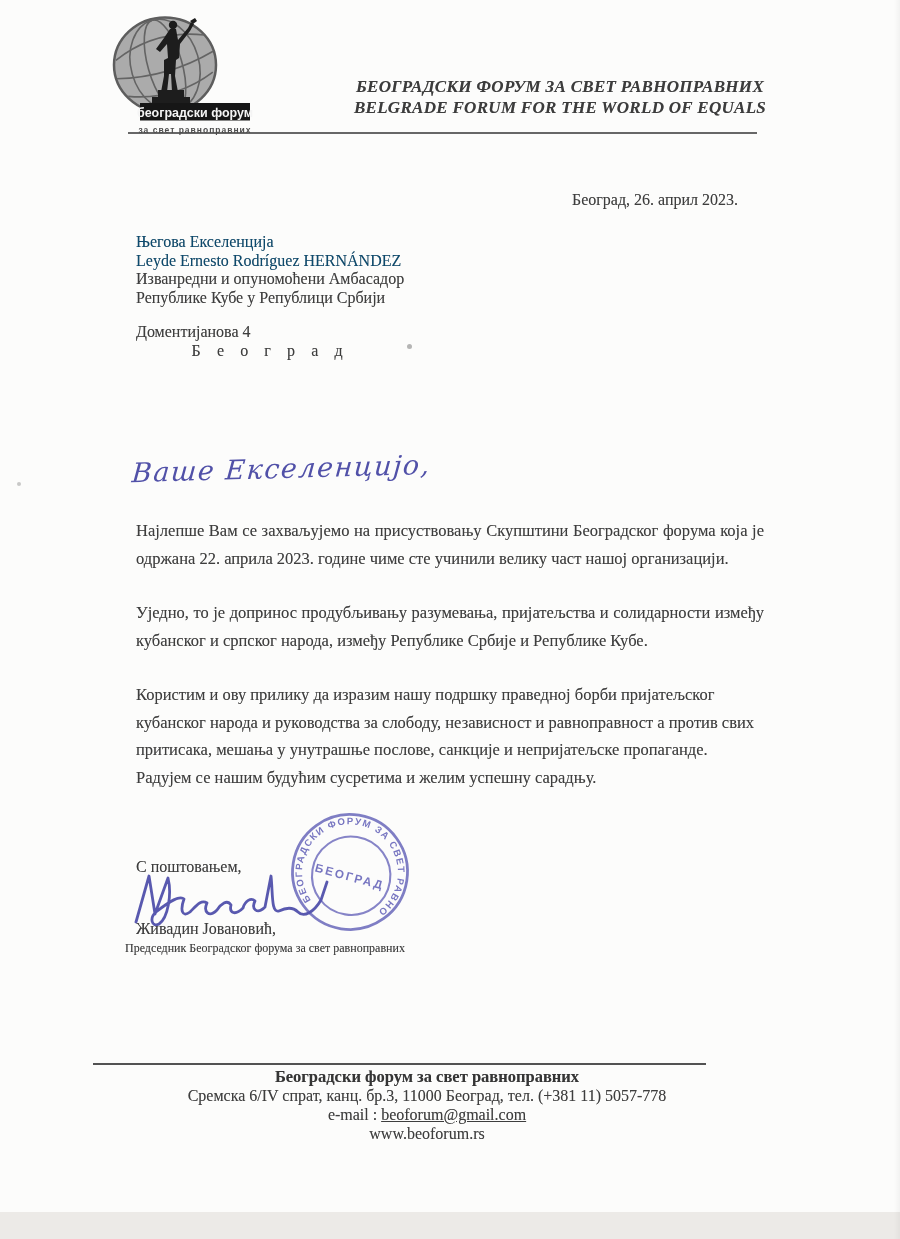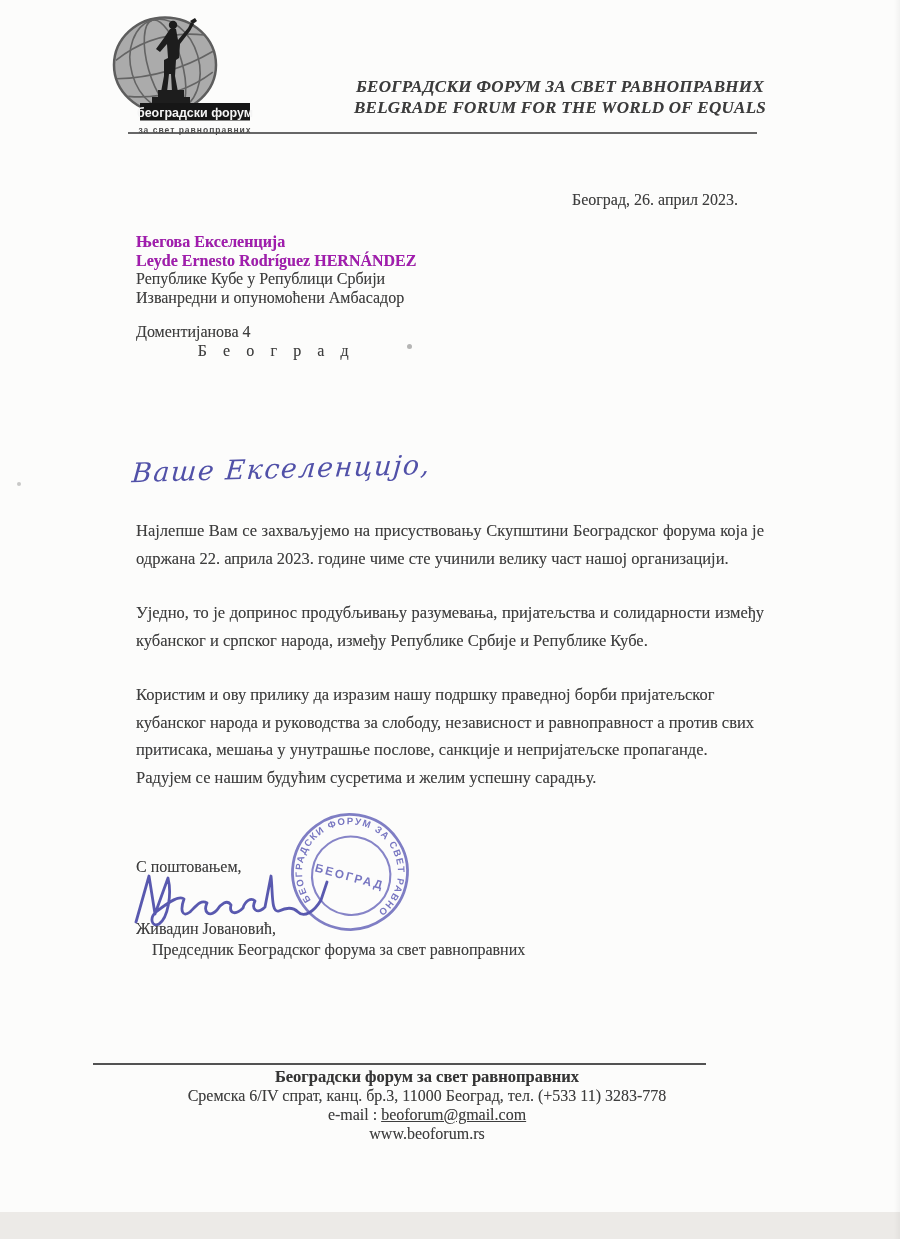--- a/index.html
+++ b/index.html
@@ -27,21 +27,21 @@
   .header-rule{
     left:128px; top:132px; width:629px; height:2px;
     background:#4c4c4c; opacity:.85;
   }
 
   
   .dateline{ left:572px; top:191px; font-size:16px; white-space:nowrap; }
 
   
   .recipient{ left:136px; top:233px; font-size:16px; line-height:18.5px; }
-  .recipient .b{ font-weight:700; color:#a21caf; }
+  .recipient .b{ font-weight:400; color:#0c4a6e; }
   .recipient .gap{ height:16px; }
   .spaced{ letter-spacing:.38em;text-align:center; }
 
   
   .handwrite{
     left:132px; top:453px;
     font-family:"DejaVu Serif","Liberation Serif",serif;
     font-style:italic;
     font-size:27px;
     color:#4343a2;
@@ -56,21 +56,21 @@
     left:136px; top:517px; width:628px;
     font-size:16.5px; line-height:27.5px;
     text-align:justify;
   }
   .body-text p{ margin:0 0 27px 0; }
   .body-text p:last-child{ text-align:left; }
 
   
   .valediction{ left:136px; top:858px; font-size:16px; white-space:nowrap; }
   .signer-name{ left:136px; top:920px; font-size:16px; white-space:nowrap;text-align:center; }
-  .signer-title{ left:152px; top:941px; font-size:16px; white-space:nowrap; }
+  .signer-title{ left:125px; top:941px; font-size:12px; white-space:nowrap; }
 
   .signature-svg{ left:128px; top:868px; }
   .stamp-svg{ left:276px; top:798px; transform:rotate(9deg); opacity:.88; }
 
   
   .footer-rule{ left:93px; top:1063px; width:613px; height:2px; background:#3f3f3f; opacity:.9; }
   .footer{
     left:90px; top:1067px; width:674px;
     text-align:center; font-size:16px; line-height:19px;
   }
@@ -121,22 +121,22 @@
     <div>БЕОГРАДСКИ ФОРУМ ЗА СВЕТ РАВНОПРАВНИХ</div>
     <div>BELGRADE FORUM FOR THE WORLD OF EQUALS</div>
   </div>
   <div class="abs header-rule"></div>
 
   <div class="abs dateline doc-text">Београд, 26. април 2023.</div>
 
   <div class="abs recipient doc-text">
     <div class="b">Његова Екселенција</div>
     <div class="b">Leyde Ernesto Rodríguez HERNÁNDEZ</div>
+    <div>Изванредни и опуномоћени Амбасадор</div>
     <div>Републике Кубе у Републици Србији</div>
-    <div>Изванредни и опуномоћени Амбасадор</div>
     <div class="gap"></div>
     <div>Доментијанова 4</div>
     <div class="spaced">Б е о г р а д</div>
   </div>
 
   <div class="abs speck speck-1"></div>
   <div class="abs speck speck-2"></div>
 
   <div class="abs handwrite">Ваше Екселенцијо,</div>
 
@@ -170,21 +170,21 @@
     </text>
     <text x="85" y="95" text-anchor="middle" transform="rotate(6 85 95)" font-family="Liberation Sans, sans-serif" font-size="13.5" font-weight="700" fill="#5553b2" letter-spacing="2.5" opacity=".9">БЕОГРАД</text>
   </svg>
 
   <div class="abs signer-name doc-text">Живадин Јовановић,</div>
   <div class="abs signer-title doc-text">Председник Београдског форума за свет равноправних</div>
 
   <div class="abs footer-rule"></div>
   <div class="abs footer doc-text">
     <div class="org">Београдски форум за свет равноправних</div>
-    <div>Сремска 6/IV спрат, канц. бр.3, 11000 Београд, тел. (+533 11) 3283-778</div>
+    <div>Сремска 6/IV спрат, канц. бр.3, 11000 Београд, тел. (+381 11) 5057-778</div>
     <div>
       <span>e-mail : </span><span class="email-link">beoforum@gmail.com</span>
     </div>
     <div>www.beoforum.rs</div>
   </div>
 
   <div class="abs scan-bottom"></div>
   <div class="abs scan-edge-right"></div>
 </div>
 

